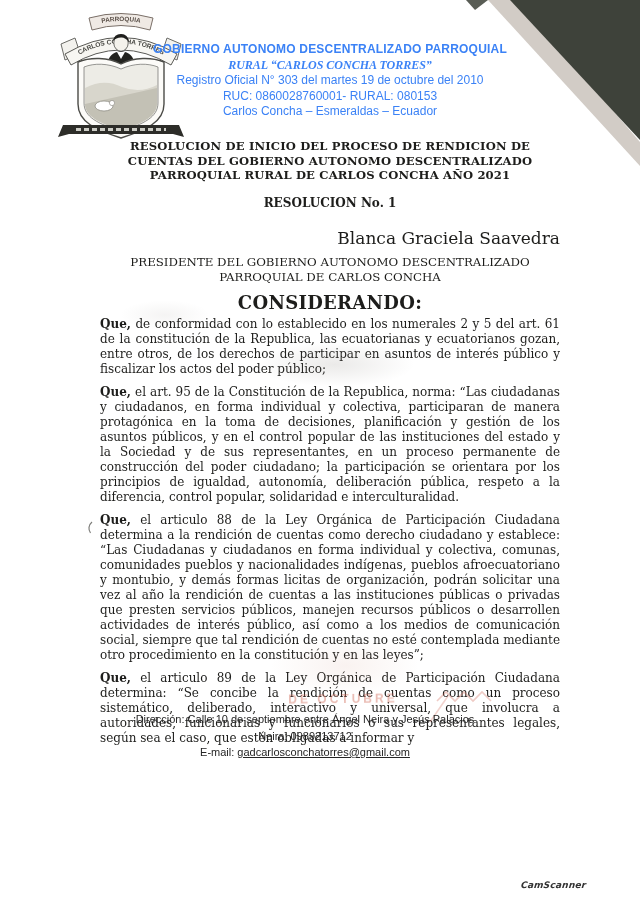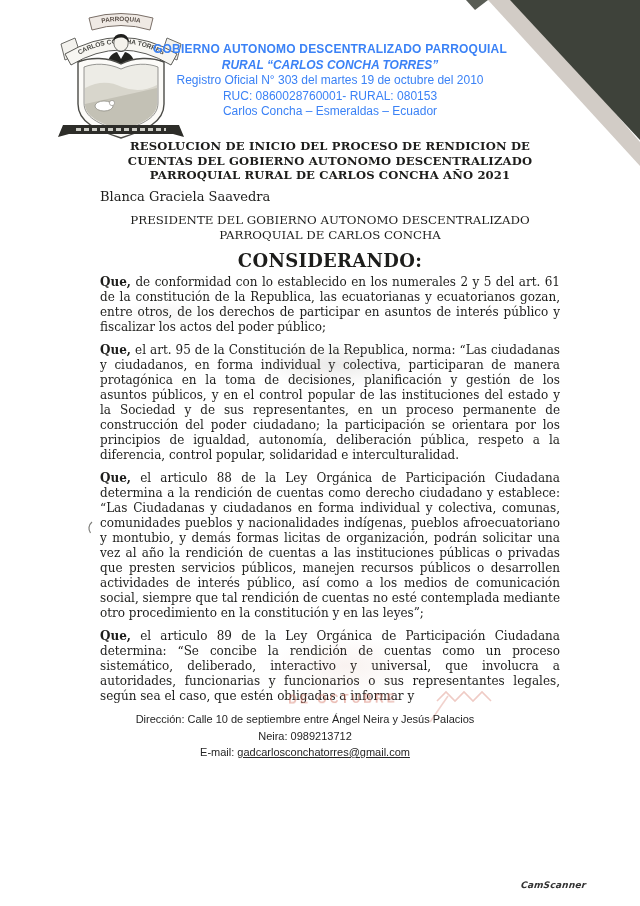--- a/index.html
+++ b/index.html
@@ -9,30 +9,30 @@
   }
   
   .corner-svg{position:absolute;top:0;right:0;}
   
   .crest{position:absolute;left:56px;top:8px;}
   .header-text{
     position:absolute;left:130px;top:42px;width:400px;text-align:center;
     font-family:"Liberation Sans",sans-serif;font-size:12px;line-height:15.5px;color:#3b82f6;
   }
   .org1{font-weight:bold;letter-spacing:.2px;}
-  .org2{font-weight:bold;font-style:italic;}
+  .org2{font-weight:bold;font-style:italic;font-family:Liberation Serif, serif;}
   .blabel{font-weight:normal;}
   
   .content{position:absolute;left:100px;top:139px;width:460px;}
   .doc-title{
     font-weight:bold;font-size:11.6px;line-height:14.6px;text-align:center;
     width:452px;margin:0 auto;letter-spacing:.15px;
   }
   .res-no{font-weight:bold;font-size:12px;text-align:center;margin-top:13px;line-height:15px;}
-  .signatory{font-size:13px;text-align:left;margin-top:6px;line-height:15px;}
+  .signatory{font-size:17px;text-align:right;margin-top:20px;line-height:15px;}
   .role{font-weight:normal;font-size:11.8px;line-height:15px;text-align:center;width:430px;margin:9px auto 0;}
   .considerando{font-weight:bold;font-size:18px;text-align:center;margin-top:10px;line-height:15px;letter-spacing:.3px;}
   .body-paragraphs{margin-top:7px;}
   .body-paragraphs p{
     margin:0 0 8px 0;font-size:12px;line-height:15px;text-align:justify;
   }
   .lead{font-weight:bold;}
   
   .footer{
     position:absolute;left:55px;top:711px;width:500px;text-align:center;
@@ -118,20 +118,21 @@
   <div class="header-text">
     <div class="org1">GOBIERNO AUTONOMO DESCENTRALIZADO PARROQUIAL</div>
     <div class="org2">RURAL “CARLOS CONCHA TORRES”</div>
     <div>Registro Oficial N° 303 del martes 19 de octubre del 2010</div>
     <div><span class="blabel">RUC:</span><span> 0860028760001- </span><span class="blabel">RURAL:</span><span> 080153</span></div>
     <div>Carlos Concha – Esmeraldas – Ecuador</div>
   </div>
 
   <div class="content">
     <div class="doc-title">RESOLUCION DE INICIO DEL PROCESO DE RENDICION DE CUENTAS DEL GOBIERNO AUTONOMO DESCENTRALIZADO PARROQUIAL RURAL DE CARLOS CONCHA AÑO 2021</div>
+    <div class="res-no">RESOLUCION No. 1</div>
     <div class="signatory">Blanca Graciela Saavedra</div>
     <div class="role">PRESIDENTE DEL GOBIERNO AUTONOMO DESCENTRALIZADO PARROQUIAL DE CARLOS CONCHA</div>
     <div class="considerando">CONSIDERANDO:</div>
 
     <div class="body-paragraphs">
       <p><span class="lead">Que,</span><span> de conformidad con lo establecido en los numerales 2 y 5 del art. 61 de la constitución de la Republica, las ecuatorianas y ecuatorianos gozan, entre otros, de los derechos de participar en asuntos de interés público y fiscalizar los actos del poder público;</span></p>
       <p><span class="lead">Que,</span><span> el art. 95 de la Constitución de la Republica, norma: “Las ciudadanas y ciudadanos, en forma individual y colectiva, participaran de manera protagónica en la toma de decisiones, planificación y gestión de los asuntos públicos, y en el control popular de las instituciones del estado y la Sociedad y de sus representantes, en un proceso permanente de construcción del poder ciudadano; la participación se orientara por los principios de igualdad, autonomía, deliberación pública, respeto a la diferencia, control popular, solidaridad e interculturalidad.</span></p>
       <p><span class="lead">Que,</span><span> el articulo 88 de la Ley Orgánica de Participación Ciudadana determina a la rendición de cuentas como derecho ciudadano y establece: “Las Ciudadanas y ciudadanos en forma individual y colectiva, comunas, comunidades pueblos y nacionalidades indígenas, pueblos afroecuatoriano y montubio, y demás formas licitas de organización, podrán solicitar una vez al año la rendición de cuentas a las instituciones públicas o privadas que presten servicios públicos, manejen recursos públicos o desarrollen actividades de interés público, así como a los medios de comunicación social, siempre que tal rendición de cuentas no esté contemplada mediante otro procedimiento en la constitución y en las leyes”;</span></p>
       <p><span class="lead">Que,</span><span> el articulo 89 de la Ley Orgánica de Participación Ciudadana determina: “Se concibe la rendición de cuentas como un proceso sistemático, deliberado, interactivo y universal, que involucra a autoridades, funcionarias y funcionarios o sus representantes legales, según sea el caso, que estén obligadas a informar y</span></p>
     </div>

